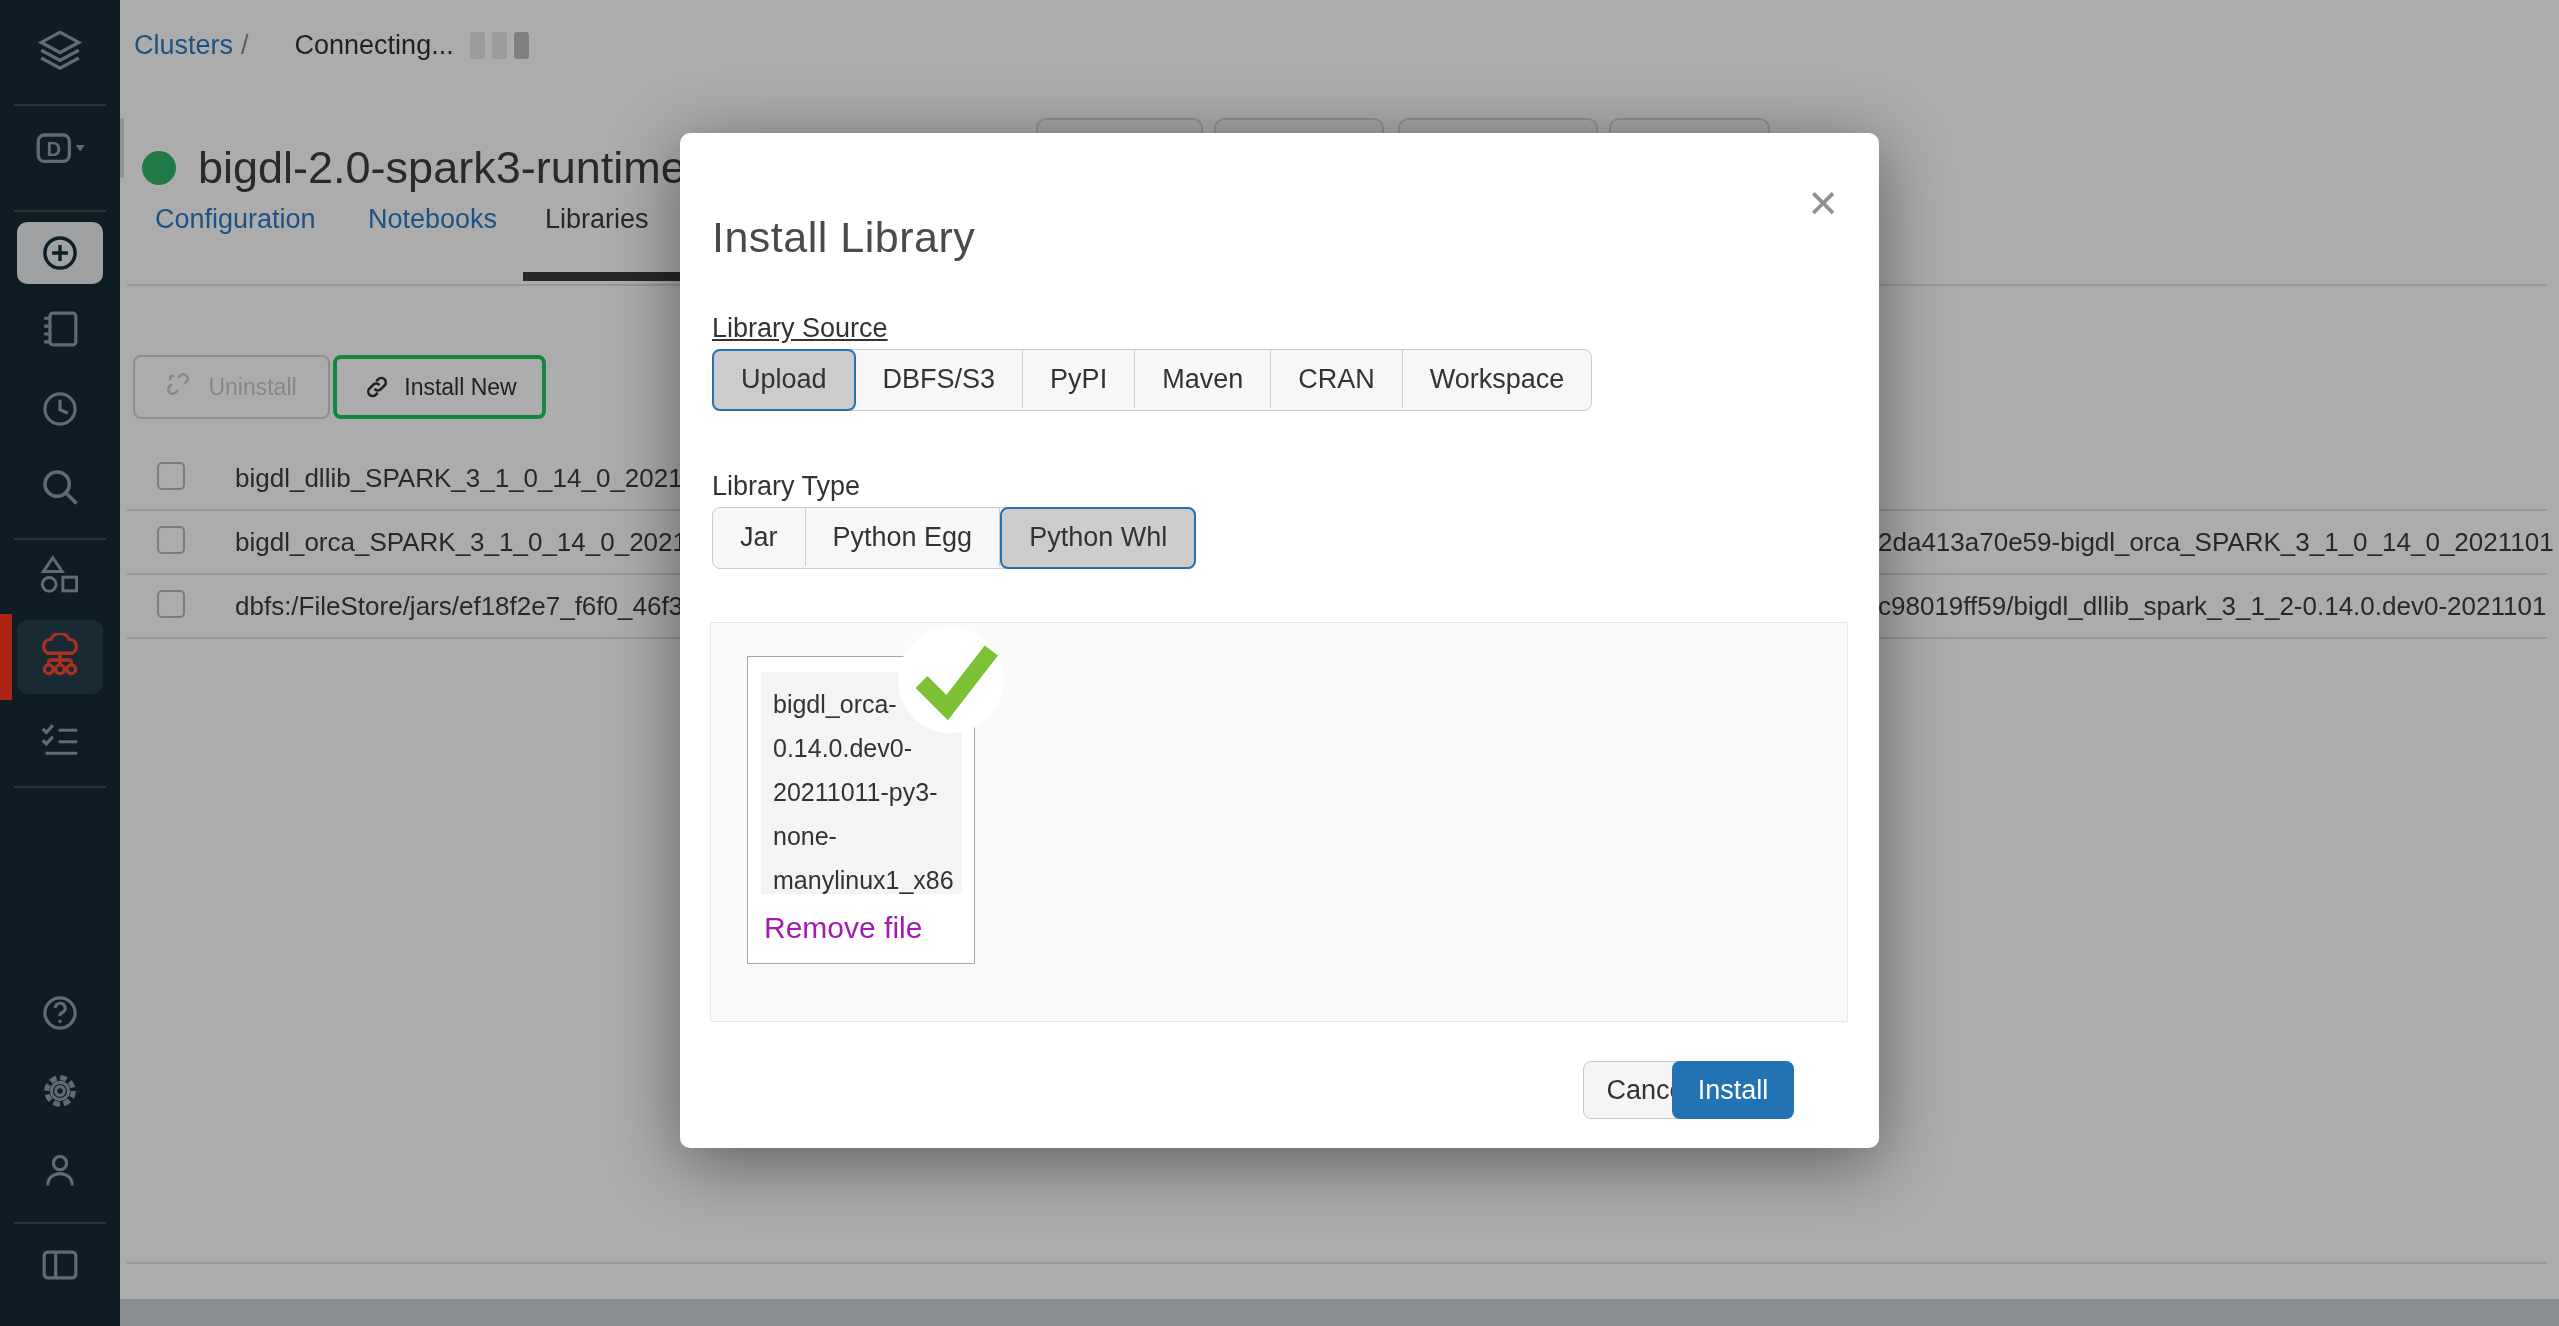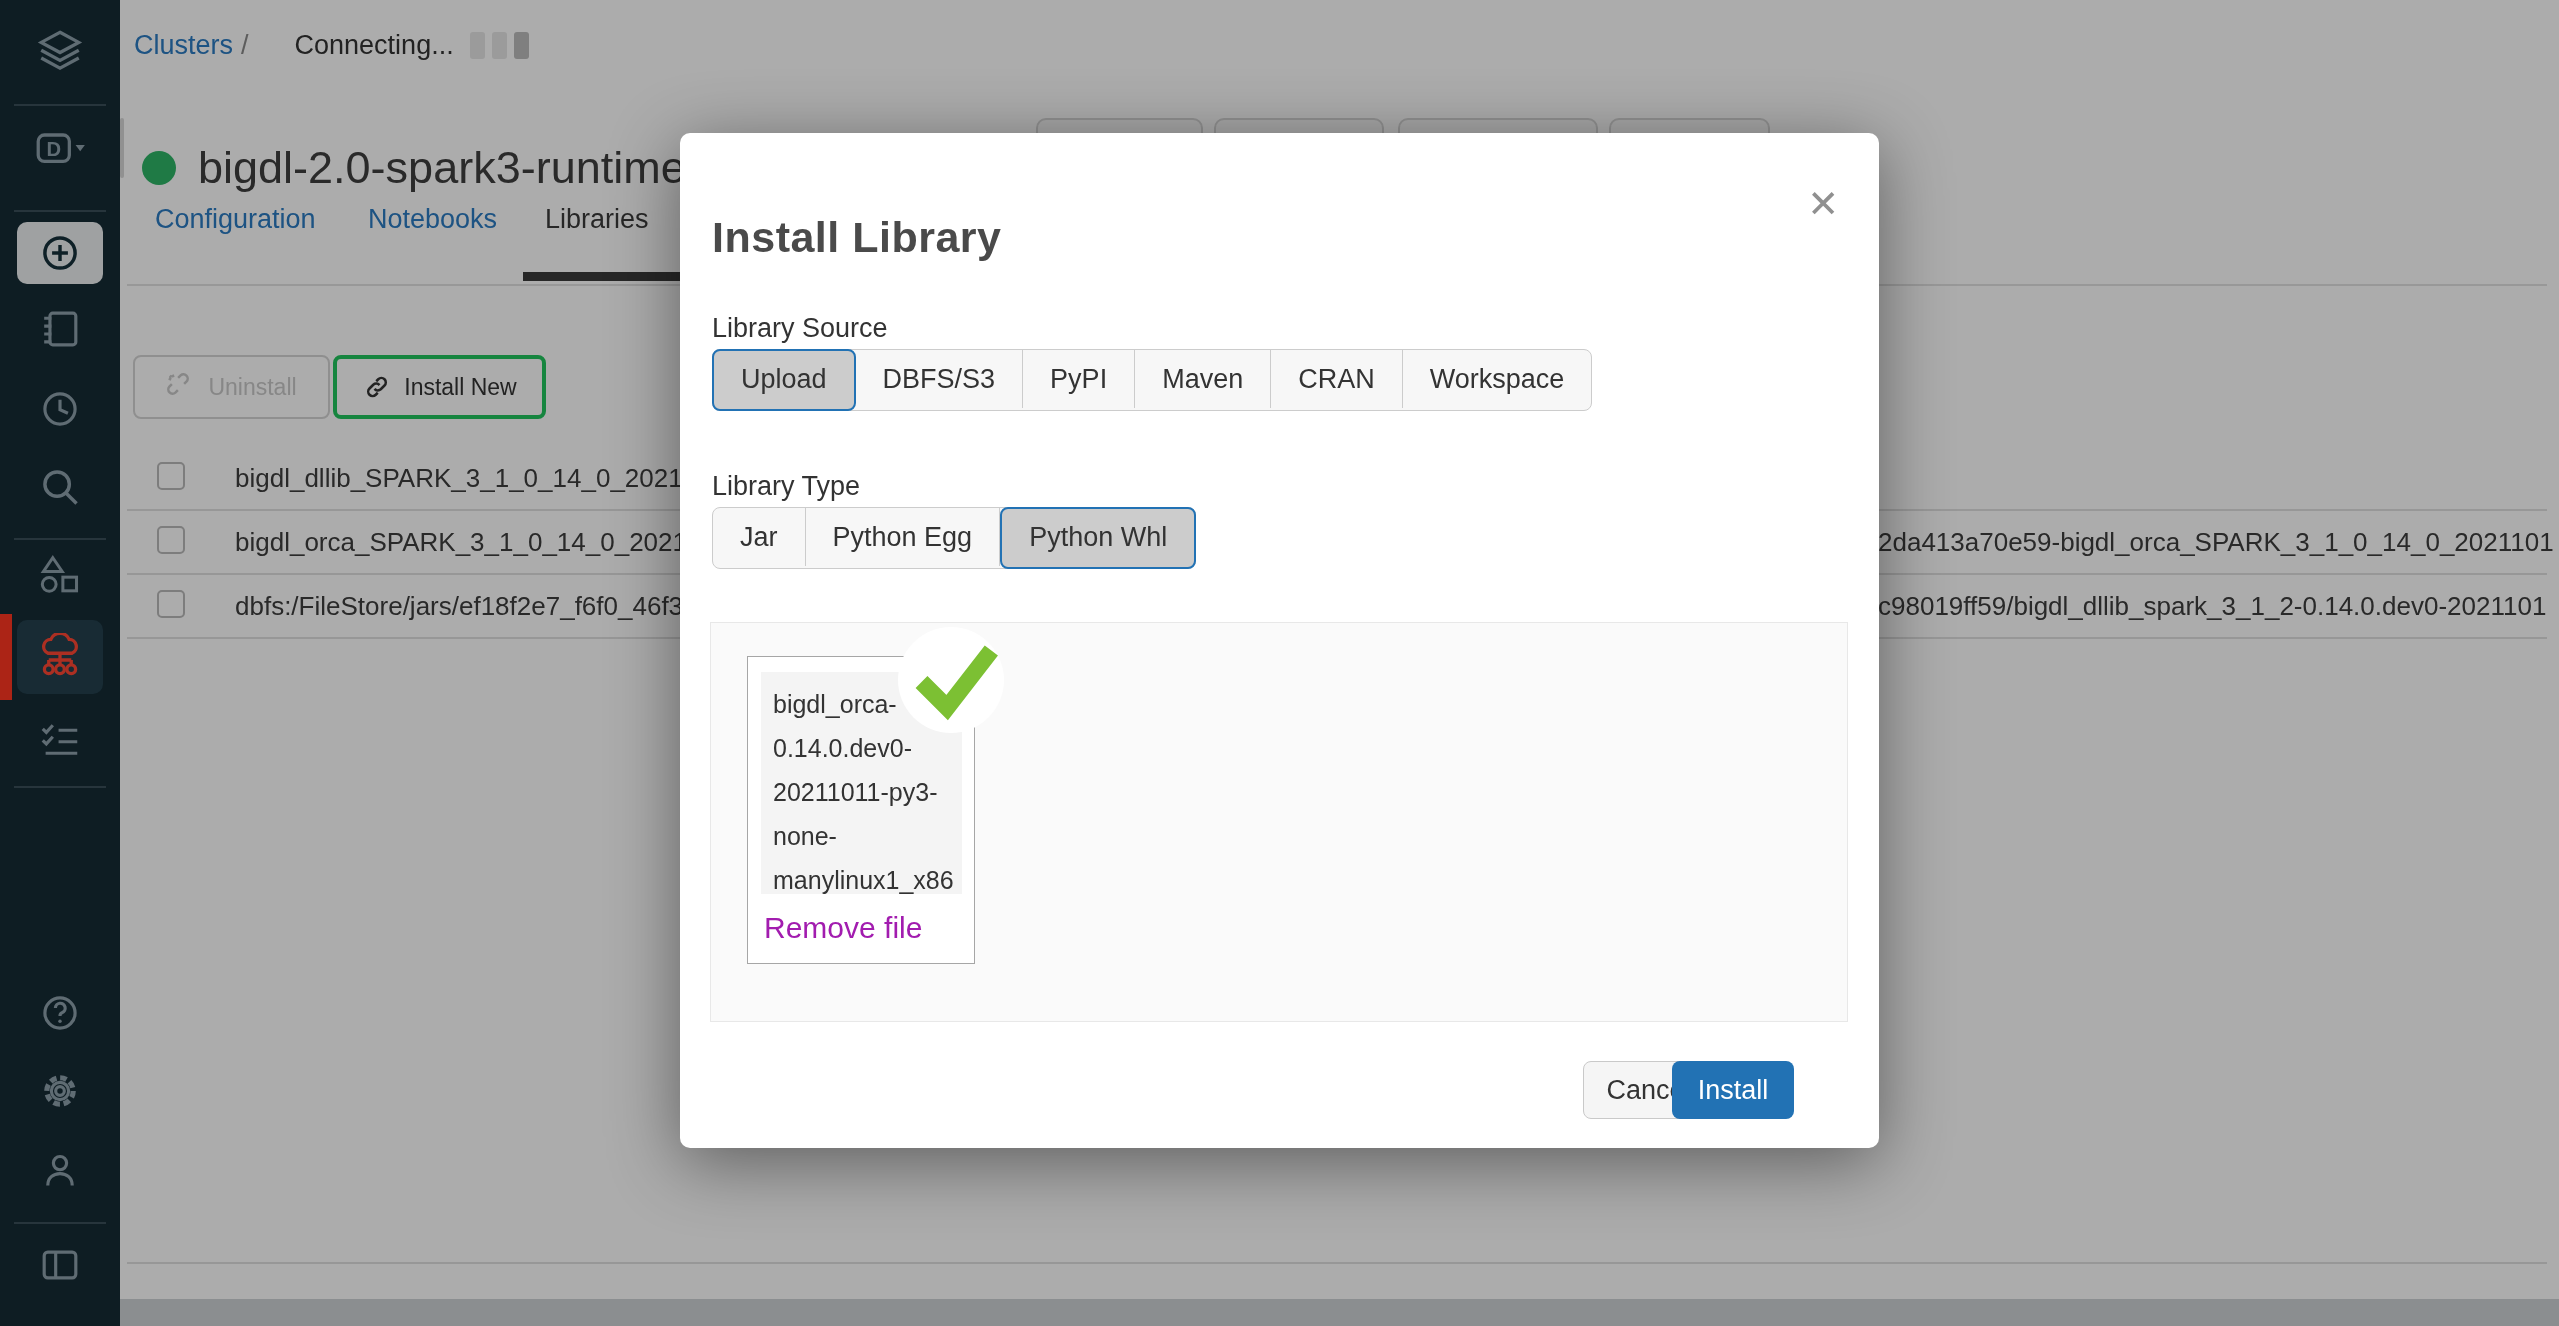--- a/index.html
+++ b/index.html
@@ -49,24 +49,24 @@
   .cbox{position:absolute;left:30px;width:28px;height:28px;border:2px solid #b9b9b9;border-radius:5px;box-sizing:border-box;}
   .t-header .cbox{top:19px;}
   .t-row .cbox{top:15px;}
   .cell-left{position:absolute;left:108px;line-height:62px;font-size:26px;color:#3d3d3d;white-space:nowrap;}
   .cell-right{position:absolute;left:1751px;line-height:62px;font-size:26px;color:#3d3d3d;white-space:nowrap;}
   .bottom-divider{position:absolute;left:7px;top:1262px;width:2420px;height:2px;background:#e0e0e0;}
   .h-scrollbar{position:absolute;left:0;top:1299px;right:0;height:27px;background:#cfd3d6;}
   
   .overlay{position:absolute;left:0;top:0;right:0;bottom:0;background:rgba(0,0,0,0.325);z-index:5;}
   .modal{position:absolute;left:680px;top:133px;width:1199px;height:1015px;background:#fff;border-radius:10px;z-index:10;box-shadow:0 14px 70px rgba(0,0,0,0.45);}
-  .modal-title{position:absolute;left:32px;top:44px;font-size:43px;font-weight:700;color:#4a4a4a;letter-spacing:.5px;}
+  .modal-title{position:absolute;left:32px;top:44px;font-size:43px;font-weight:400;color:#4a4a4a;letter-spacing:.5px;}
   .modal-close{position:absolute;right:40px;top:52px;font-size:38px;color:#909090;line-height:1;cursor:default;}
   .fld-label{position:absolute;left:32px;font-size:27px;color:#333;}
-  .lbl-source{top:180px;}
+  .lbl-source{top:180px;text-decoration:underline;}
   .lbl-type{top:338px;}
   .seg-group{position:absolute;left:32px;display:inline-flex;border:1px solid #ccc;border-radius:8px;background:#f7f7f7;}
   .grp-source{top:216px;justify-content:flex-end;}
   .grp-type{top:374px;}
   .seg{height:58px;line-height:58px;padding:0 27px;font-size:27px;color:#333;border-right:1px solid #ccc;background:transparent;white-space:nowrap;}
   .seg:last-child{border-right:none;}
   .seg.selected{background:#ccc;border:2px solid #2272B4;border-radius:8px;position:relative;z-index:1;line-height:56px;}
   .seg.selected.first{margin:-1px 0 -1px -1px;border-right:2px solid #2272B4;}
   .seg.selected.last{margin:-1px -1px -1px 0;}
   .dropzone{position:absolute;left:30px;top:489px;width:1138px;height:400px;background:#fafafa;border:1px solid #e8e8e8;box-sizing:border-box;}

